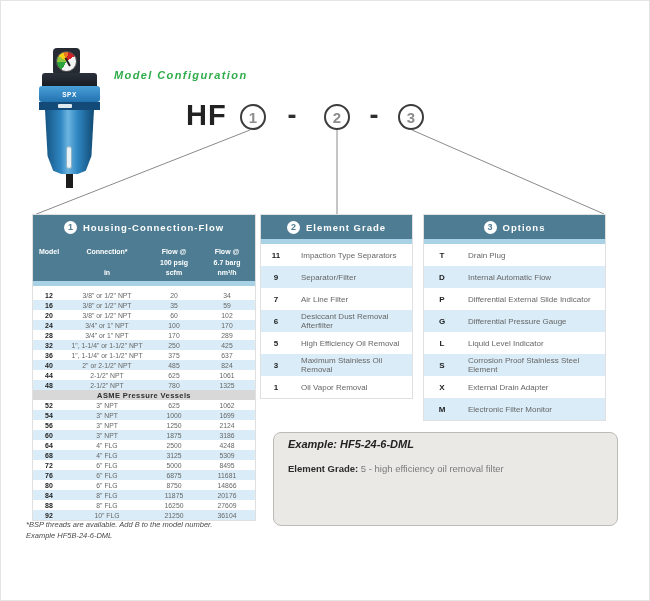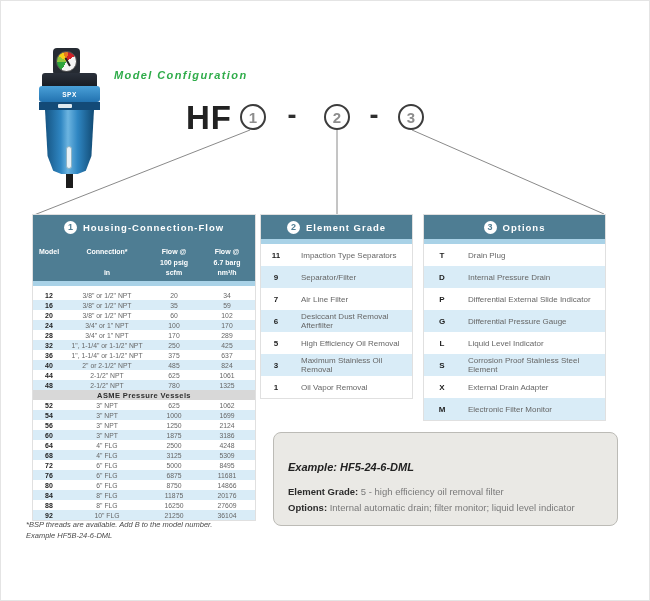--- a/index.html
+++ b/index.html
@@ -30,21 +30,21 @@
   .bowl { position:absolute; left:10px; top:62px; width:51px; height:64px;
           background:linear-gradient(90deg,#14517e,#2f86c2 33%,#6cb4e0 47%,#2f86c2 66%,#0f466e);
           clip-path:polygon(2% 0,98% 0,93% 72%,82% 95%,66% 100%,34% 100%,18% 95%,7% 72%); }
   .sight-glass { position:absolute; left:32px; top:98px; width:6px; height:23px; background:#e9f2f7;
                  border:1px solid #8fb3c4; border-radius:3px; }
   .drain-stem { position:absolute; left:32px; top:126px; width:7px; height:14px; background:#1c1c1c; }
 
   
   .config-label { position:absolute; left:114px; top:69px; font-size:11px; font-weight:bold;
                   letter-spacing:1.4px; color:#2fac4a; z-index:2;font-style:italic; }
-  .model-prefix { position:absolute; left:186px; top:99px; font-size:33px; font-weight:bold;
+  .model-prefix { position:absolute; left:186px; top:99px; font-size:29px; font-weight:bold;
                   letter-spacing:1px; color:#222; z-index:2; }
   .digit-circle { position:absolute; top:104px; width:26px; height:26px; border:2px solid #3c3c3c;
                   border-radius:50%; background:#fff; color:#8d8d8d; font-size:15px; font-weight:bold;
                   display:flex; align-items:center; justify-content:center; z-index:2; }
   .code-dash { position:absolute; top:100px; width:16px; font-size:27px; font-weight:bold; color:#2e2e2e;
                text-align:center; z-index:2; }
 
   
   .tbl { position:absolute; z-index:3; background:#fff; box-shadow:0 0 0 1px #e0e0e0; }
   .thead { background:#4e7d93; color:#fff; height:24px; display:flex; align-items:center;
@@ -76,21 +76,21 @@
   #table2 { left:261px; top:215px; width:151px; }
   #table3 { left:424px; top:215px; width:181px; }
   .lrow { display:flex; align-items:center; height:22px; font-size:8px; }
   .lrow .code { text-align:center; font-weight:bold; color:#1d1d1d; flex:0 0 auto; }
   .lrow .label { color:#666; }
   #table2 .code { width:30px; } #table2 .label { margin-left:10px; }
   #table3 .code { width:36px; } #table3 .label { margin-left:8px; }
 
   
   .example-box { position:absolute; left:273px; top:432px; width:345px; height:94px; z-index:2;
-                 background:#eae9e5; border:1px solid #bcbbb6; border-radius:8px; padding:28px 14px; }
+                 background:#eae9e5; border:1px solid #bcbbb6; border-radius:8px; padding:5px 14px; }
   .example-title { font-size:11px; font-weight:bold; font-style:italic; color:#222; margin-bottom:11px; }
   .example-line { font-size:9.5px; line-height:15.5px; color:#7a7a7a; }
   .example-line b { color:#2b2b2b; }
 
   
   .footnote { position:absolute; left:26px; top:519px; width:250px; font-size:7.5px; font-style:italic;
               color:#4a4a4a; line-height:11px; z-index:2; }
 </style>
 </head>
 <body>
@@ -369,21 +369,21 @@
     <div class="strip"></div>
     <div class="rows">
 
         <div class="lrow">
           <span class="code">T</span>
           <span class="label">Drain Plug</span>
         </div>
 
         <div class="lrow">
           <span class="code">D</span>
-          <span class="label">Internal Pressure Drain</span>
+          <span class="label">Internal Automatic Flow</span>
         </div>
 
         <div class="lrow">
           <span class="code">P</span>
           <span class="label">Differential External Slide Indicator</span>
         </div>
 
         <div class="lrow">
           <span class="code">G</span>
           <span class="label">Differential Pressure Gauge</span>
@@ -413,23 +413,20 @@
 
   <div class="example-box">
     <div class="example-title">Example: HF5-24-6-DML</div>
     <div>
 
 
         <div class="example-line">
           <b>Element Grade:</b><span> 5 - high efficiency oil removal filter</span>
         </div>
 
-        <div class="example-line">
-          <b>Options:</b><span> Internal automatic drain; filter monitor; liquid level indicator</span>
-        </div>
       </div>
   </div>
 
   <div class="footnote">
     <div>*BSP threads are available. Add B to the model number.</div>
     <div>Example HF5B-24-6-DML</div>
   </div>
 
 </div>
 

